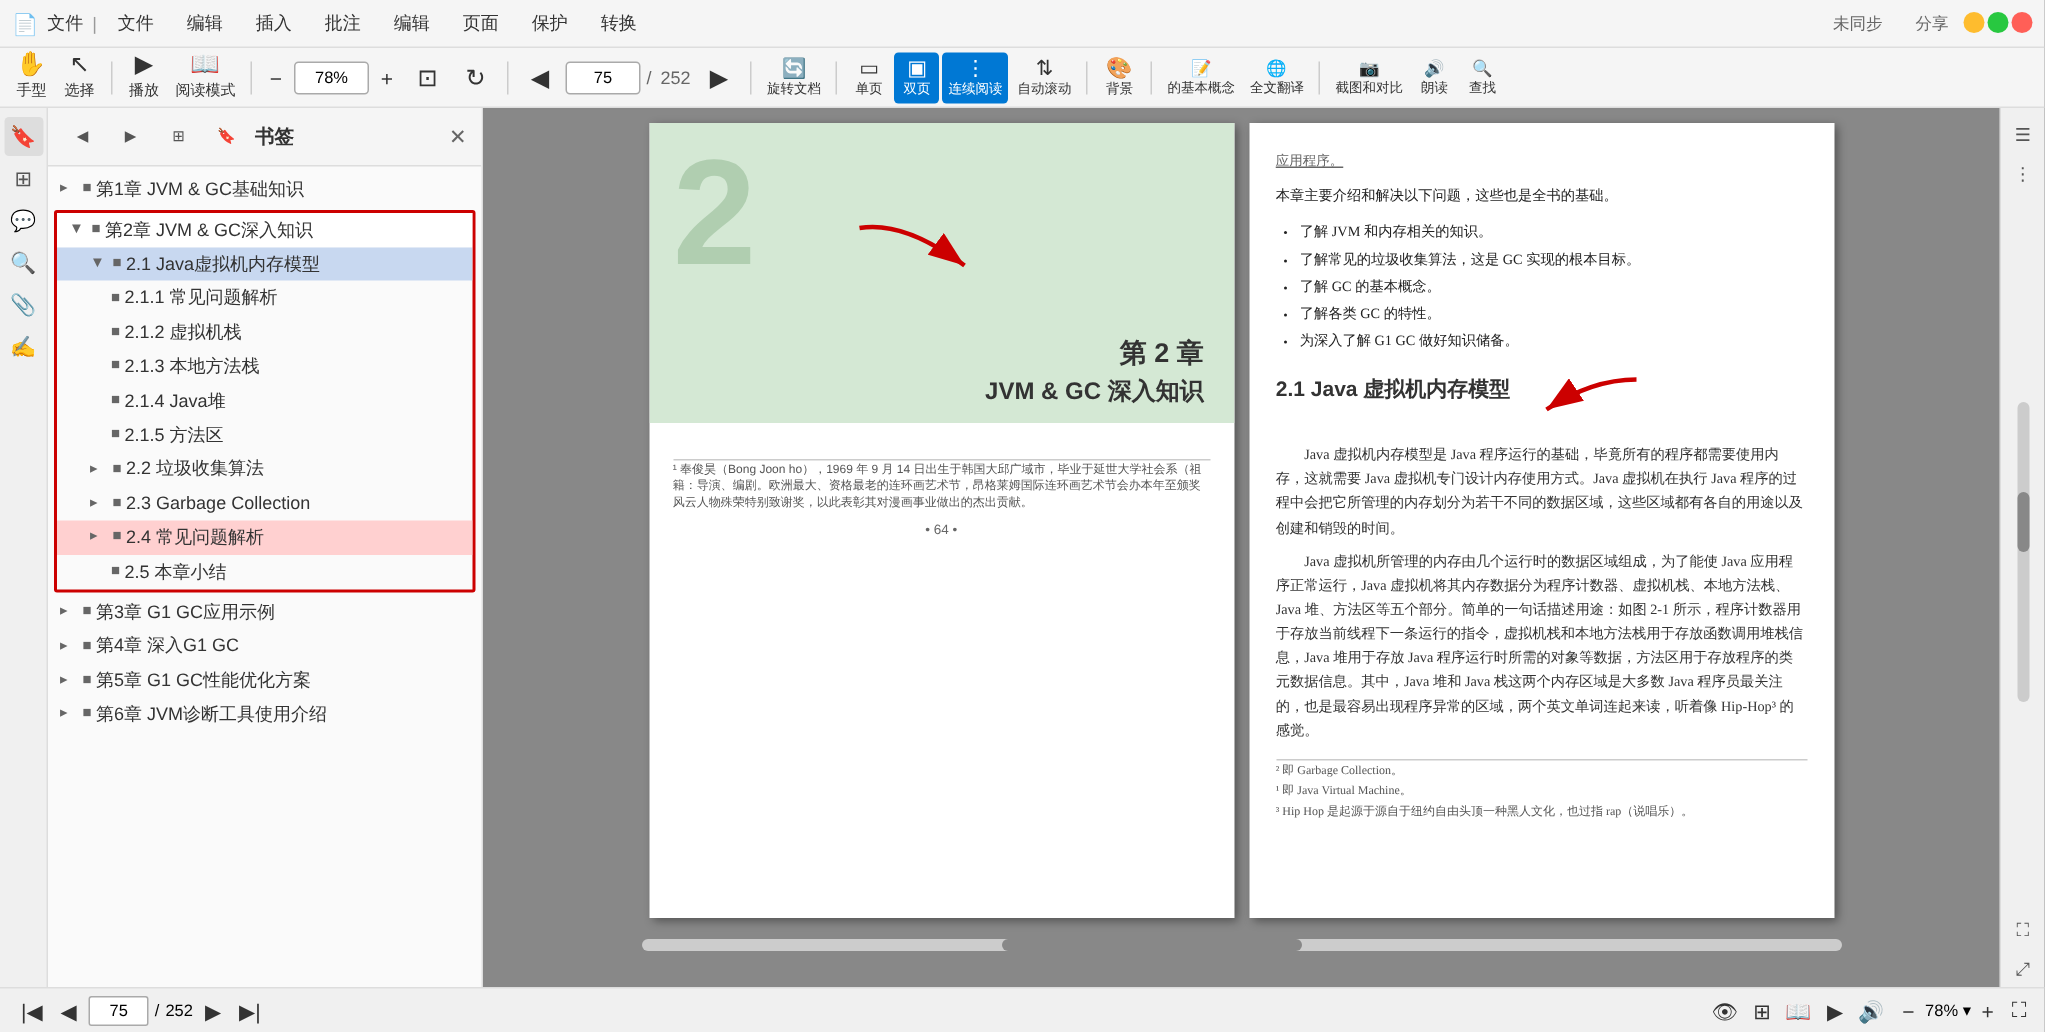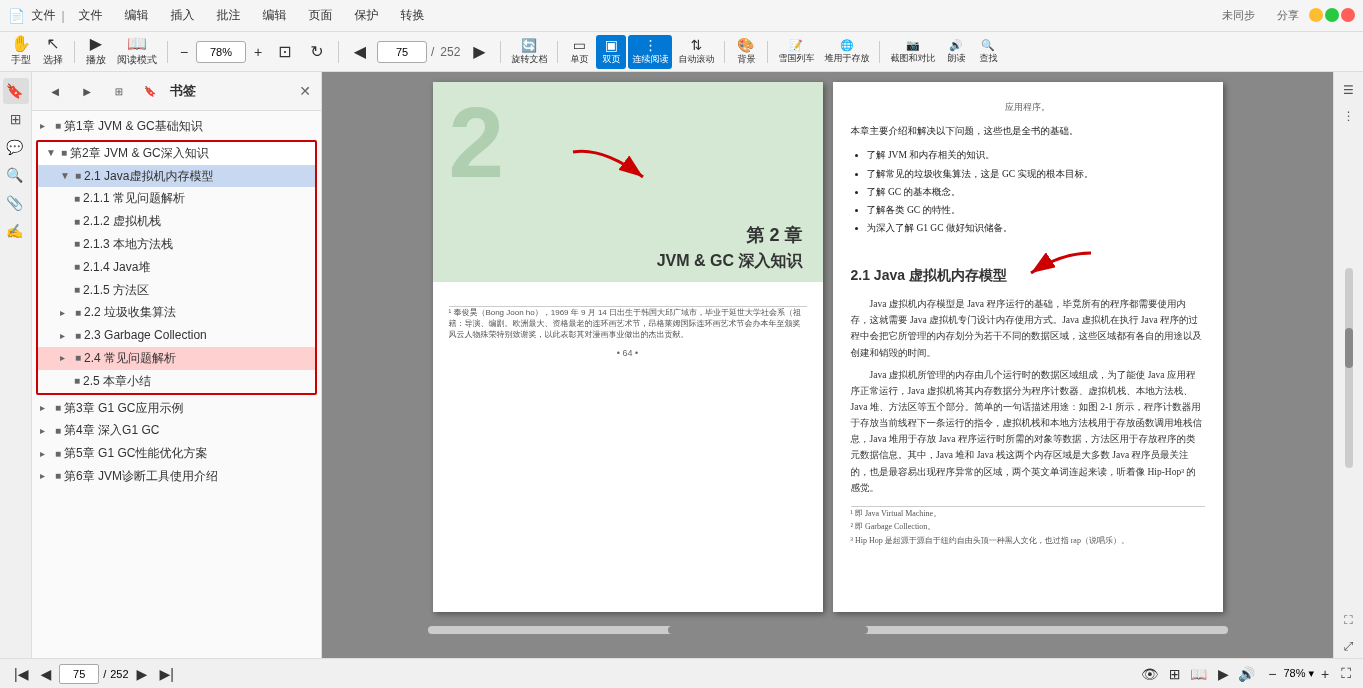--- a/index.html
+++ b/index.html
@@ -349,25 +349,25 @@
     <span style="font-size:9px;">自动滚动</span>
   </button>
   <div class="toolbar-separator"></div>
   <button class="tool-btn">
     <span style="font-size:14px;">🎨</span>
     <span style="font-size:9px;">背景</span>
   </button>
   <div class="toolbar-separator"></div>
   <button class="tool-btn">
     <span style="font-size:11px;">📝</span>
-    <span style="font-size:9px;">雪国列车</span>
+    <span style="font-size:9px;">的基本概念</span>
   </button>
   <button class="tool-btn">
     <span style="font-size:11px;">🌐</span>
-    <span style="font-size:9px;">堆用于存放</span>
+    <span style="font-size:9px;">全文翻译</span>
   </button>
   <div class="toolbar-separator"></div>
   <button class="tool-btn">
     <span style="font-size:11px;">📷</span>
     <span style="font-size:9px;">截图和对比</span>
   </button>
   <button class="tool-btn">
     <span style="font-size:11px;">🔊</span>
     <span style="font-size:9px;">朗读</span>
   </button>
@@ -511,47 +511,47 @@
         <div style="padding:14px 16px;">
           <div class="page-footnote">
             <p>¹ 奉俊昊（Bong Joon ho），1969 年 9 月 14 日出生于韩国大邱广域市，毕业于延世大学社会系（祖籍：导演、编剧。欧洲最大、资格最老的连环画艺术节，昂格莱姆国际连环画艺术节会办本年至颁奖风云人物殊荣特别致谢奖，以此表彰其对漫画事业做出的杰出贡献。</p>
           </div>
           <p class="page-number">• 64 •</p>
         </div>
       </div>
 
       <div class="pdf-page right-page">
         <div class="right-page-content">
-          <p style="text-align:center; font-size:9px; color:#666; margin-bottom:8px;">应用程序。</p>
+          <p style="text-align:left; font-size:9px; color:#666; margin-bottom:8px;text-decoration:underline;">应用程序。</p>
           <p style="font-size:9.5px; margin-bottom:8px; text-indent:0;">本章主要介绍和解决以下问题，这些也是全书的基础。</p>
           <ul class="bullet-list">
             <li>了解 JVM 和内存相关的知识。</li>
             <li>了解常见的垃圾收集算法，这是 GC 实现的根本目标。</li>
             <li>了解 GC 的基本概念。</li>
             <li>了解各类 GC 的特性。</li>
             <li>为深入了解 G1 GC 做好知识储备。</li>
           </ul>
 
-          <div style="display:flex; align-items:flex-end; gap:4px; margin:12px 0 8px 0;">
+          <div style="display:flex; align-items:flex-start; gap:4px; margin:12px 0 8px 0;">
             <span style="font-size:14px; font-weight:bold; color:#333; font-family:'Microsoft YaHei',sans-serif;">2.1  Java 虚拟机内存模型</span>
 
             <svg width="90" height="40" viewBox="0 0 90 40">
               <defs>
                 <marker id="arrowhead2" markerWidth="8" markerHeight="6" refX="8" refY="3" orient="auto">
                   <polygon points="0 0, 8 3, 0 6" fill="#cc0000"></polygon>
                 </marker>
               </defs>
               <path d="M 80,5 Q 50,5 20,25" stroke="#cc0000" stroke-width="3" fill="none" marker-end="url(#arrowhead2)"></path>
             </svg>
           </div>
           <p class="page-body-text">Java 虚拟机内存模型是 Java 程序运行的基础，毕竟所有的程序都需要使用内存，这就需要 Java 虚拟机专门设计内存使用方式。Java 虚拟机在执行 Java 程序的过程中会把它所管理的内存划分为若干不同的数据区域，这些区域都有各自的用途以及创建和销毁的时间。</p>
           <p class="page-body-text">Java 虚拟机所管理的内存由几个运行时的数据区域组成，为了能使 Java 应用程序正常运行，Java 虚拟机将其内存数据分为程序计数器、虚拟机栈、本地方法栈、Java 堆、方法区等五个部分。简单的一句话描述用途：如图 2-1 所示，程序计数器用于存放当前线程下一条运行的指令，虚拟机栈和本地方法栈用于存放函数调用堆栈信息，Java 堆用于存放 Java 程序运行时所需的对象等数据，方法区用于存放程序的类元数据信息。其中，Java 堆和 Java 栈这两个内存区域是大多数 Java 程序员最关注的，也是最容易出现程序异常的区域，两个英文单词连起来读，听着像 Hip-Hop³ 的感觉。</p>
           <div class="page-footnote">
+            <p>² 即 Garbage Collection。</p>
             <p>¹ 即 Java Virtual Machine。</p>
-            <p>² 即 Garbage Collection。</p>
             <p>³ Hip Hop 是起源于源自于纽约自由头顶一种黑人文化，也过指 rap（说唱乐）。</p>
           </div>
         </div>
       </div>
     </div>
 
     <div style="width:800px; height:8px; background:#ccc; border-radius:4px; margin-top:4px; position:relative;">
       <div style="width:200px; height:8px; background:#888; border-radius:4px; position:absolute; left:30%;"></div>
     </div>
   </div>

